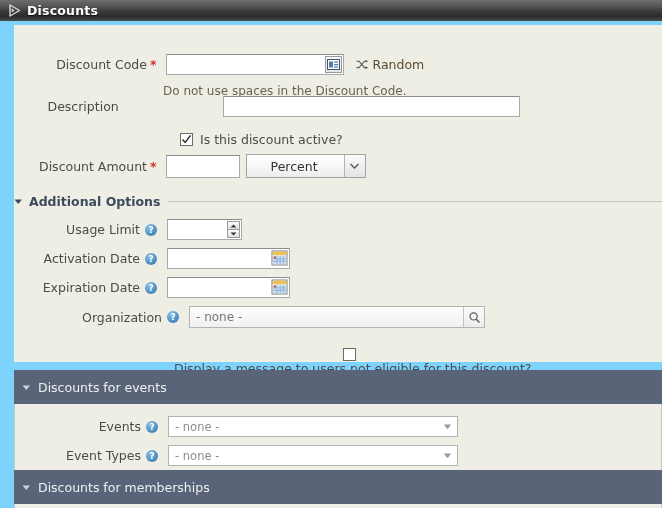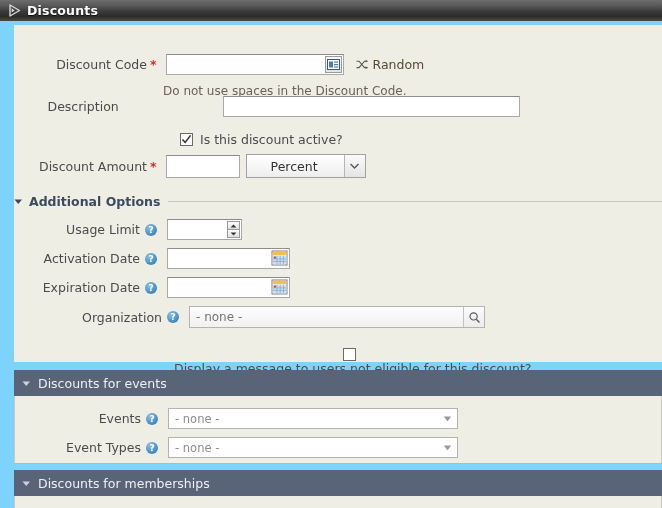--- a/index.html
+++ b/index.html
@@ -250,21 +250,21 @@
   }
 
   
   .section {
     position: absolute;
     left: 14px; right: 0;
     box-sizing: border-box;
   }
   .section-head {
     background: #5a6478;
-    height: 26px;
+    height: 34px;
     display: flex; align-items: center;
     padding-left: 8px;
     box-sizing: border-box;
   }
   .section-head-tri { margin-right: 7px; display: flex; }
   .section-head-text {
     color: #eef0f4;
     font-size: 12.5px;
   }
   .section-body {

